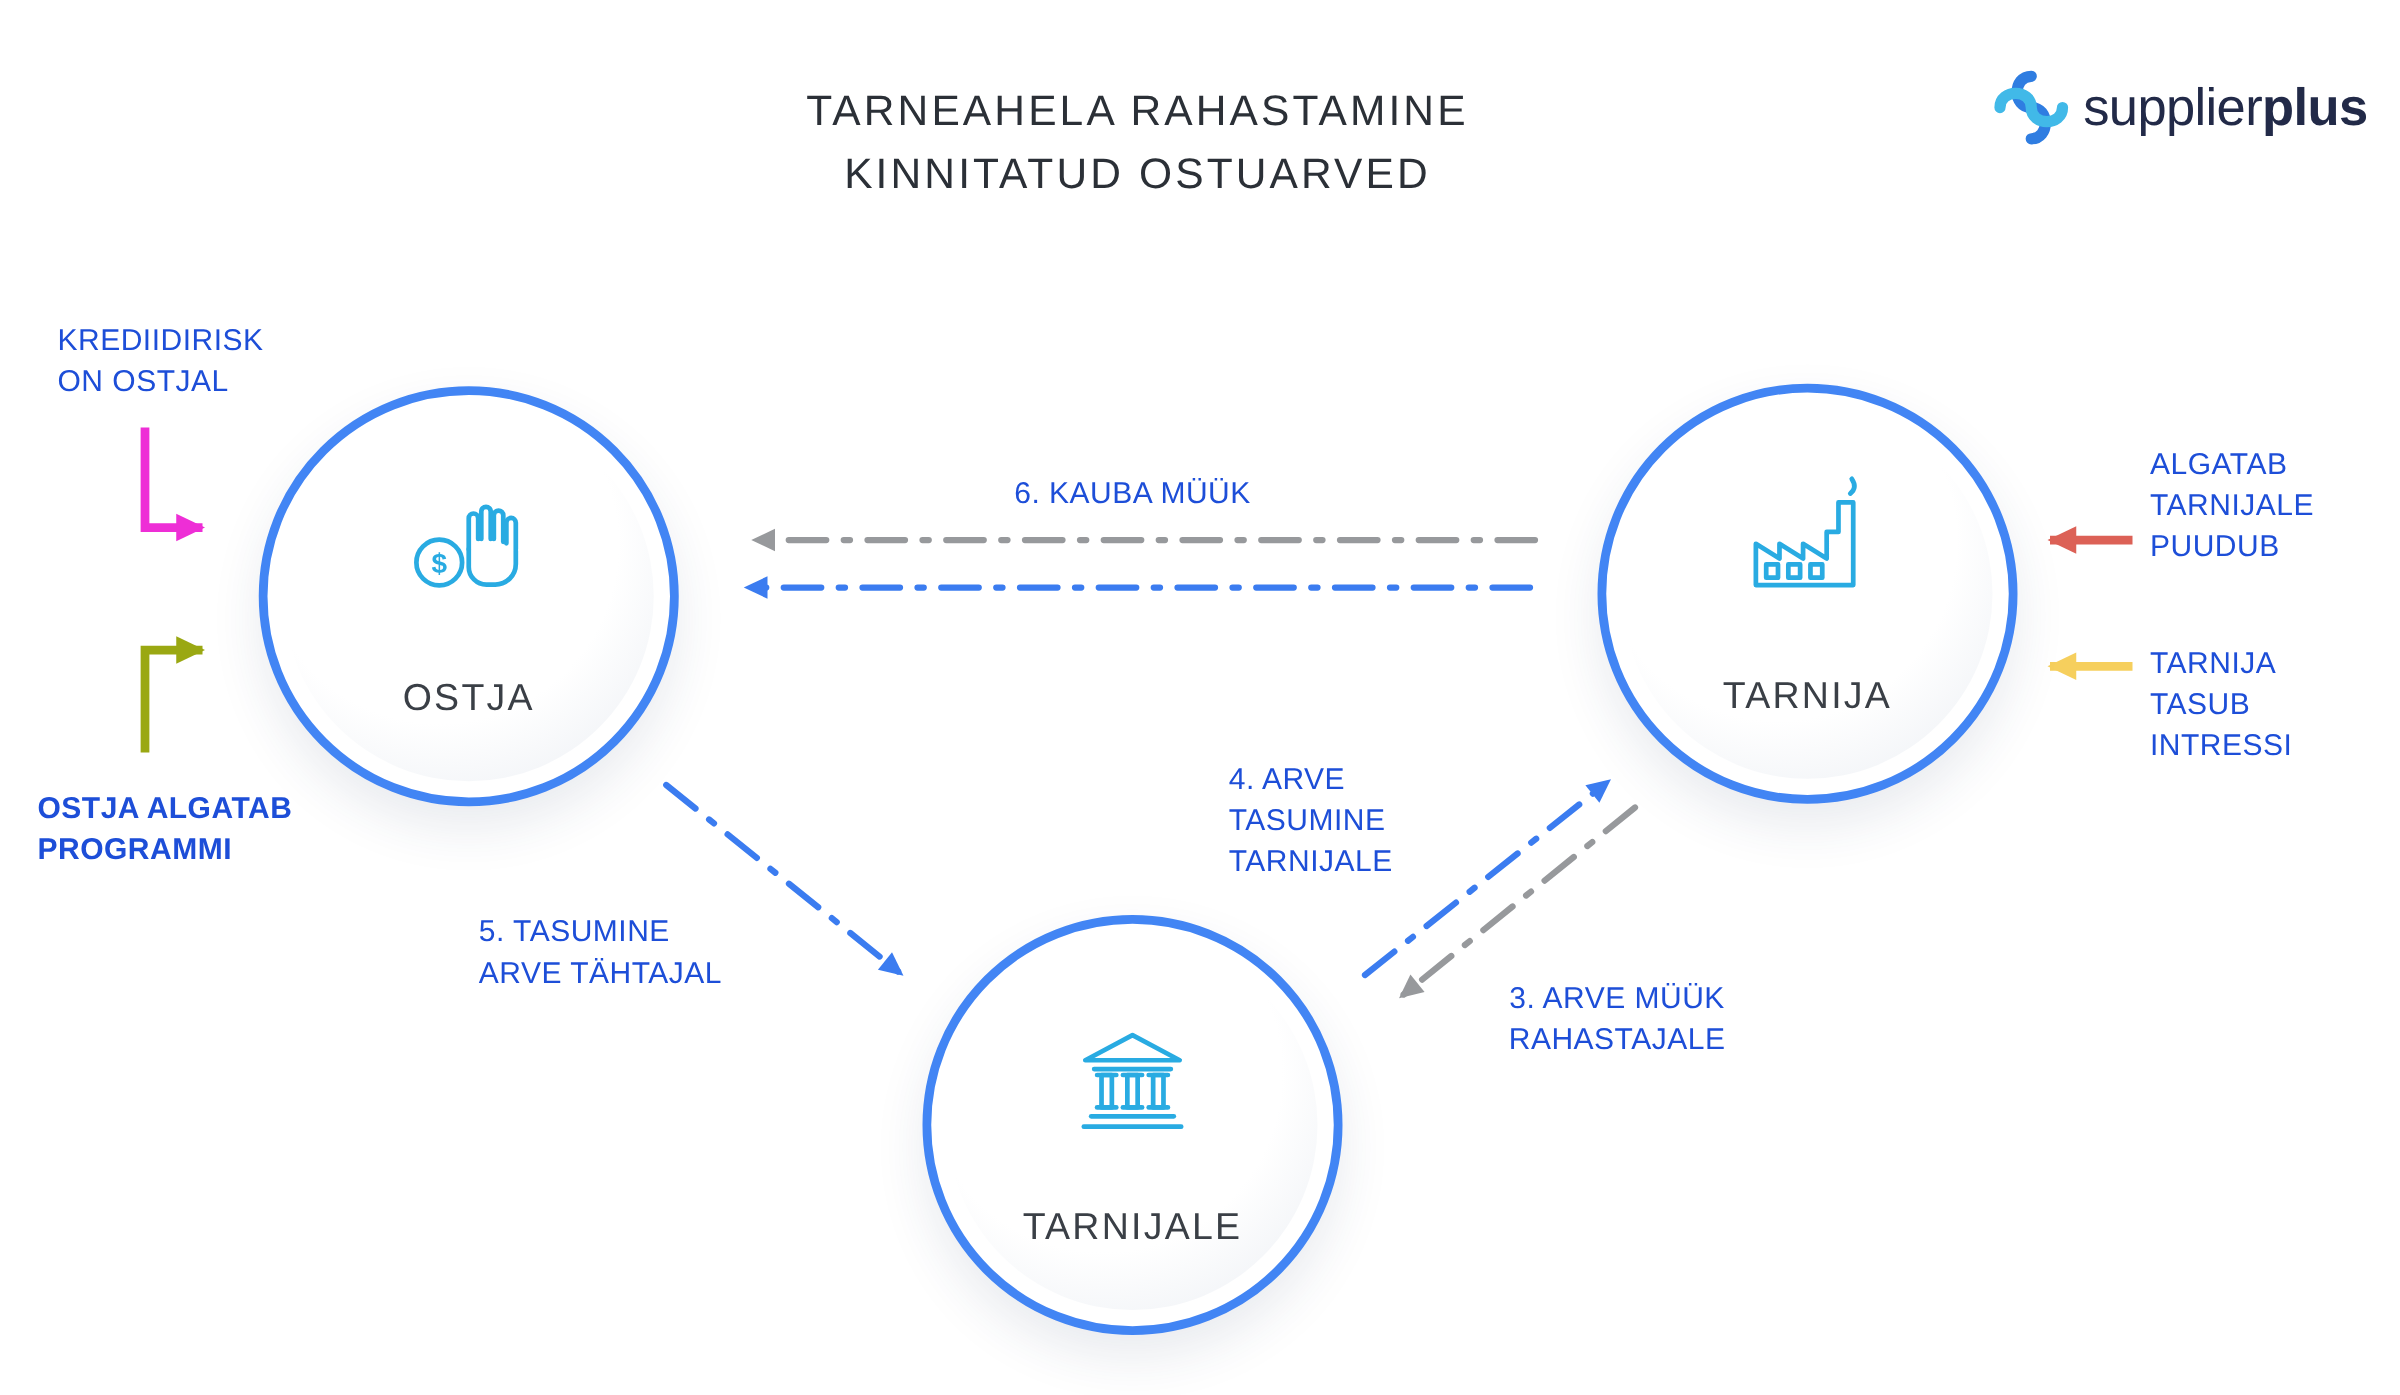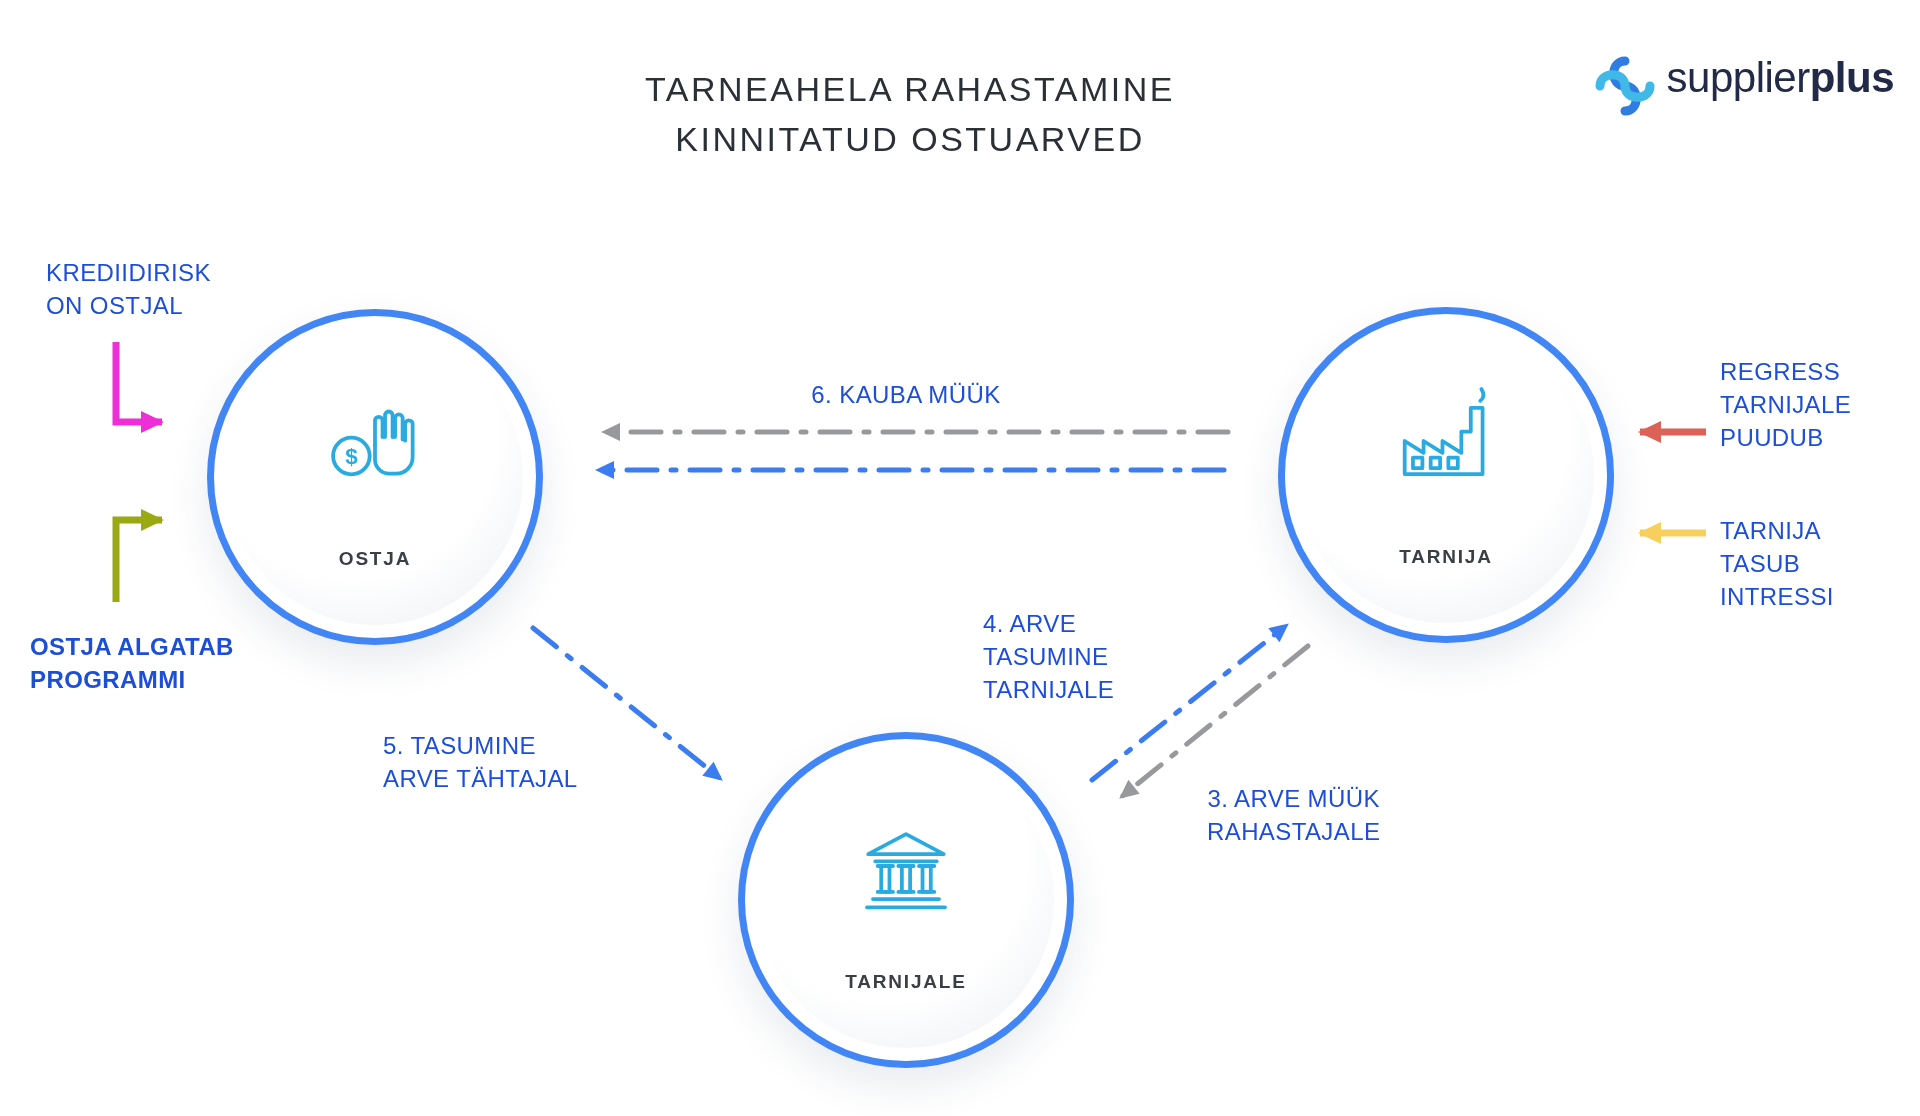--- a/index.html
+++ b/index.html
@@ -7,37 +7,37 @@
   body { font-family:"Liberation Sans", sans-serif; }
   .canvas { position:relative; width:1920px; height:1116px; background:#ffffff; overflow:hidden; }
 
   .title {
     position:absolute; left:420px; top:64px; width:980px;
     text-align:center; font-size:34px; line-height:50px;
     letter-spacing:2.5px; color:#2b3037; font-weight:500;
     white-space:pre-line;
   }
 
-  .logo { position:absolute; right:26px; top:54px; display:flex; gap:10px; }
+  .logo { position:absolute; right:26px; top:54px; display:flex; align-items:center; gap:10px; }
   .logo-text { font-size:42px; color:#222a48; letter-spacing:-0.5px; }
   .logo-text .regular { font-weight:500; }
   .logo-text .bold { font-weight:800; }
 
   .node {
     position:absolute; width:336px; height:336px; border-radius:50%;
     border:7px solid #4285f4; background:#ffffff;
     display:flex; align-items:center; justify-content:center;
     box-shadow:0 18px 40px rgba(40,60,100,0.10);
   }
   .node-inner {
     width:296px; height:296px; border-radius:50%;
     background:radial-gradient(circle at 42% 36%, #ffffff 56%, #f3f5f8 80%, #e6e9ee 100%);
     display:flex; flex-direction:column; align-items:center; justify-content:center; gap:10px;
   }
-  .node-label { font-size:19px; letter-spacing:1.8px; color:#3a3f46; font-weight:700;margin-top:36px; }
+  .node-label { font-size:30px; letter-spacing:1.8px; color:#3a3f46; font-weight:400;margin-top:36px; }
 
   #node-ostja     { left:207px;  top:309px; }
   #node-tarnija   { left:1278px; top:307px; }
   #node-rahastaja { left:738px;  top:732px; }
 
   .overlay { position:absolute; left:0; top:0; width:1920px; height:1116px; pointer-events:none; }
 
   .flow-label, .anno-label {
     position:absolute; font-size:24px; color:#1d4ed8;
     white-space:pre-line; line-height:33px; font-weight:500; letter-spacing:0.4px;
@@ -167,20 +167,20 @@
   <div class="flow-label" id="flow4-label">4. ARVE
 TASUMINE
 TARNIJALE</div>
   <div class="flow-label" id="flow5-label">5. TASUMINE
 ARVE TÄHTAJAL</div>
 
   <div class="anno-label" id="anno-credit-label">KREDIIDIRISK
 ON OSTJAL</div>
   <div class="anno-label" id="anno-program-label">OSTJA ALGATAB
 PROGRAMMI</div>
-  <div class="anno-label" id="anno-regress-label">REGRESS
+  <div class="anno-label" id="anno-regress-label">ALGATAB
 TARNIJALE
 PUUDUB</div>
   <div class="anno-label" id="anno-interest-label">TARNIJA
 TASUB
 INTRESSI</div>
 
 </div>
 
 </body></html>

